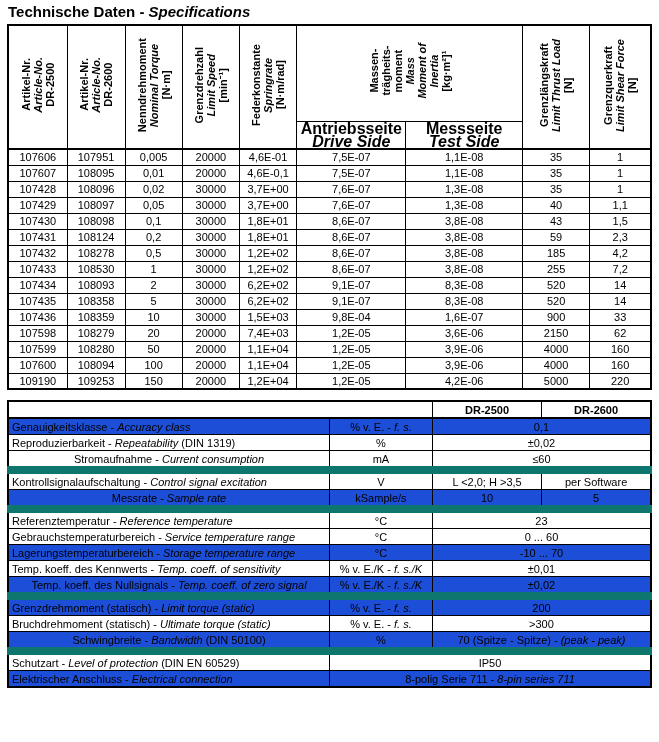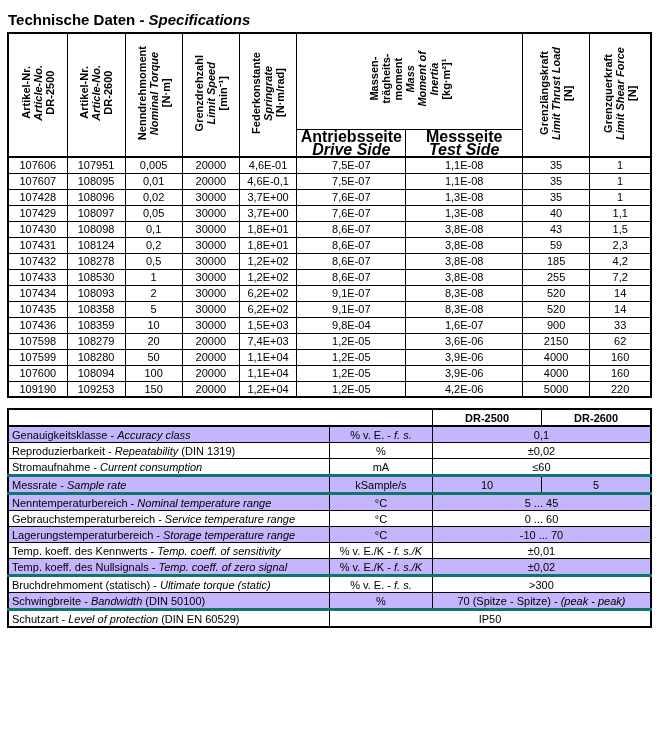--- a/index.html
+++ b/index.html
@@ -1,20 +1,20 @@
 <!DOCTYPE html>
 <html><head>
 <meta charset="utf-8">
 <style>
   html,body{margin:0;padding:0;background:#fff;}
   body{
     width:659px;height:742px;overflow:hidden;
     font-family:"Liberation Sans", sans-serif;color:#000;
   }
-  .page{padding:2px 7px 0 7px;margin-top:8px;}
+  .page{padding:2px 7px 0 7px;}
   .title{font-size:15px;font-weight:bold;margin:1px 0 4px 1px;}
   .it{font-style:italic;}
   i{font-style:italic;}
 
   
   table.spec{
     border-collapse:collapse;table-layout:fixed;width:645px;
     border:2px solid #000;margin-bottom:10px;
   }
   .spec th,.spec td{border:1px solid #000;padding:0;}
@@ -33,22 +33,22 @@
 
   
   table.params{
     border-collapse:collapse;table-layout:fixed;width:645px;
     border:2px solid #000;font-size:11px;
   }
   .params td{border:1px solid #000;height:15px;padding:0 3px;vertical-align:middle;background:#fff;}
   .params thead td{font-weight:bold;text-align:center;border-bottom:2px solid #000;}
   .params td.lab{text-align:left;}
   .params td.unit,.params td.val{text-align:center;}
-  .params tr.shaded td{background:#c4b5fd;}
-  .params tr.gend td{border-bottom:3px solid #0f766e;}
+  .params tr.shaded td{background:#1d4ed8;}
+  .params tr.gend td{border-bottom:8px solid #0f766e;text-align:center;}
 </style>
 </head>
 <body>
 
 <div class="page">
 
   <div class="title">
     <span>Technische Daten -</span>
     <span class="it">Specifications</span>
   </div>
@@ -279,30 +279,36 @@
         <tr>
           <td class="lab">Reproduzierbarkeit - <i>Repeatability</i> (DIN 1319)</td>
           <td class="unit">%</td>
           <td class="val" colspan="2">±0,02</td>
         </tr>
         <tr class="gend">
           <td class="lab">Stromaufnahme - <i>Current consumption</i></td>
           <td class="unit">mA</td>
           <td class="val" colspan="2">≤60</td>
         </tr>
+        <tr>
+          <td class="lab">Kontrollsignalaufschaltung - <i>Control signal excitation</i></td>
+          <td class="unit">V</td>
+          <td class="val">L &lt;2,0; H &gt;3,5</td>
+          <td class="val">per Software</td>
+        </tr>
         <tr class="shaded gend">
           <td class="lab">Messrate - <i>Sample rate</i></td>
           <td class="unit">kSample/s</td>
           <td class="val">10</td>
           <td class="val">5</td>
         </tr>
-        <tr class="shaded">
-          <td class="lab">Nenntemperaturbereich - <i>Nominal temperature range</i></td>
+        <tr>
+          <td class="lab">Referenztemperatur - <i>Reference temperature</i></td>
           <td class="unit">°C</td>
-          <td class="val" colspan="2">5 ... 45</td>
+          <td class="val" colspan="2">23</td>
         </tr>
         <tr>
           <td class="lab">Gebrauchstemperaturbereich - <i>Service temperature range</i></td>
           <td class="unit">°C</td>
           <td class="val" colspan="2">0 ... 60</td>
         </tr>
         <tr class="shaded">
           <td class="lab">Lagerungstemperaturbereich - <i>Storage temperature range</i></td>
           <td class="unit">°C</td>
           <td class="val" colspan="2">-10 ... 70</td>
@@ -310,30 +316,39 @@
         <tr>
           <td class="lab">Temp. koeff. des Kennwerts - <i>Temp. coeff. of sensitivity</i></td>
           <td class="unit">% v. E./K - <i>f. s./K</i></td>
           <td class="val" colspan="2">±0,01</td>
         </tr>
         <tr class="shaded gend">
           <td class="lab">Temp. koeff. des Nullsignals - <i>Temp. coeff. of zero signal</i></td>
           <td class="unit">% v. E./K - <i>f. s./K</i></td>
           <td class="val" colspan="2">±0,02</td>
         </tr>
+        <tr class="shaded">
+          <td class="lab">Grenzdrehmoment (statisch) - <i>Limit torque (static)</i></td>
+          <td class="unit">% v. E. - <i>f. s.</i></td>
+          <td class="val" colspan="2">200</td>
+        </tr>
         <tr>
           <td class="lab">Bruchdrehmoment (statisch) - <i>Ultimate torque (static)</i></td>
           <td class="unit">% v. E. - <i>f. s.</i></td>
           <td class="val" colspan="2">&gt;300</td>
         </tr>
         <tr class="shaded gend">
           <td class="lab">Schwingbreite - <i>Bandwidth</i> (DIN 50100)</td>
           <td class="unit">%</td>
           <td class="val" colspan="2">70 (Spitze - Spitze) - <i>(peak - peak)</i></td>
         </tr>
         <tr>
           <td class="lab">Schutzart - <i>Level of protection</i> (DIN EN 60529)</td>
           <td class="val" colspan="3">IP50</td>
         </tr>
+        <tr class="shaded">
+          <td class="lab">Elektrischer Anschluss - <i>Electrical connection</i></td>
+          <td class="val" colspan="3">8-polig Serie 711 - <i>8-pin series 711</i></td>
+        </tr>
       </tbody>
   </table>
 
 </div>
 
 </body></html>

